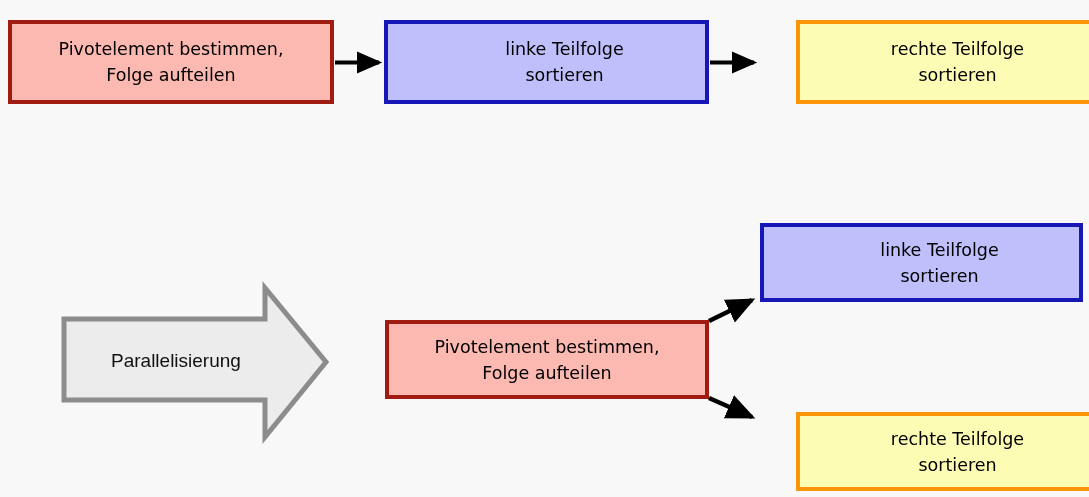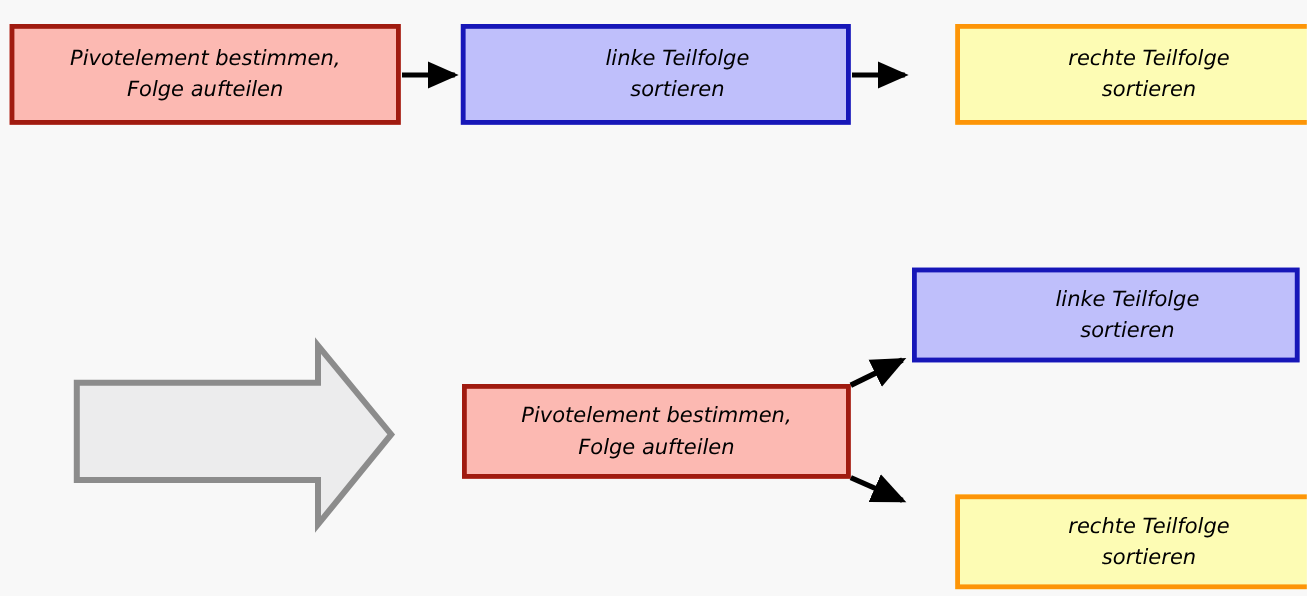--- a/index.html
+++ b/index.html
@@ -10,21 +10,20 @@
     width: 1089px;
     height: 497px;
     background: #f8f8f8;
     font-family: "DejaVu Sans", sans-serif;
     overflow: hidden;
   }
   #canvas {
     position: relative;
     width: 1089px;
     height: 378px;
-    font-style: italic;
   }
   .node {
     position: absolute;
     box-sizing: border-box;
     display: flex;
     flex-direction: column;
     align-items: center;
     justify-content: center;
     text-align: center;
     font-family: "DejaVu Sans", sans-serif;
@@ -116,14 +115,15 @@
 
     <line x1="335" y1="62.5" x2="379" y2="62.5" stroke="#000000" stroke-width="4" marker-end="url(#arrowhead)"></line>
 
     <line x1="710" y1="62.5" x2="754" y2="62.5" stroke="#000000" stroke-width="4" marker-end="url(#arrowhead)"></line>
 
     <line x1="709" y1="321" x2="752" y2="300" stroke="#000000" stroke-width="4.5" marker-end="url(#arrowhead)"></line>
 
     <line x1="709" y1="398" x2="752" y2="417" stroke="#000000" stroke-width="4.5" marker-end="url(#arrowhead)"></line>
   </svg>
 
+  <div class="big-arrow-label" style="left:111px; top:350px;">Parallelisierung</div>
 
 </div>
 
 </body></html>

